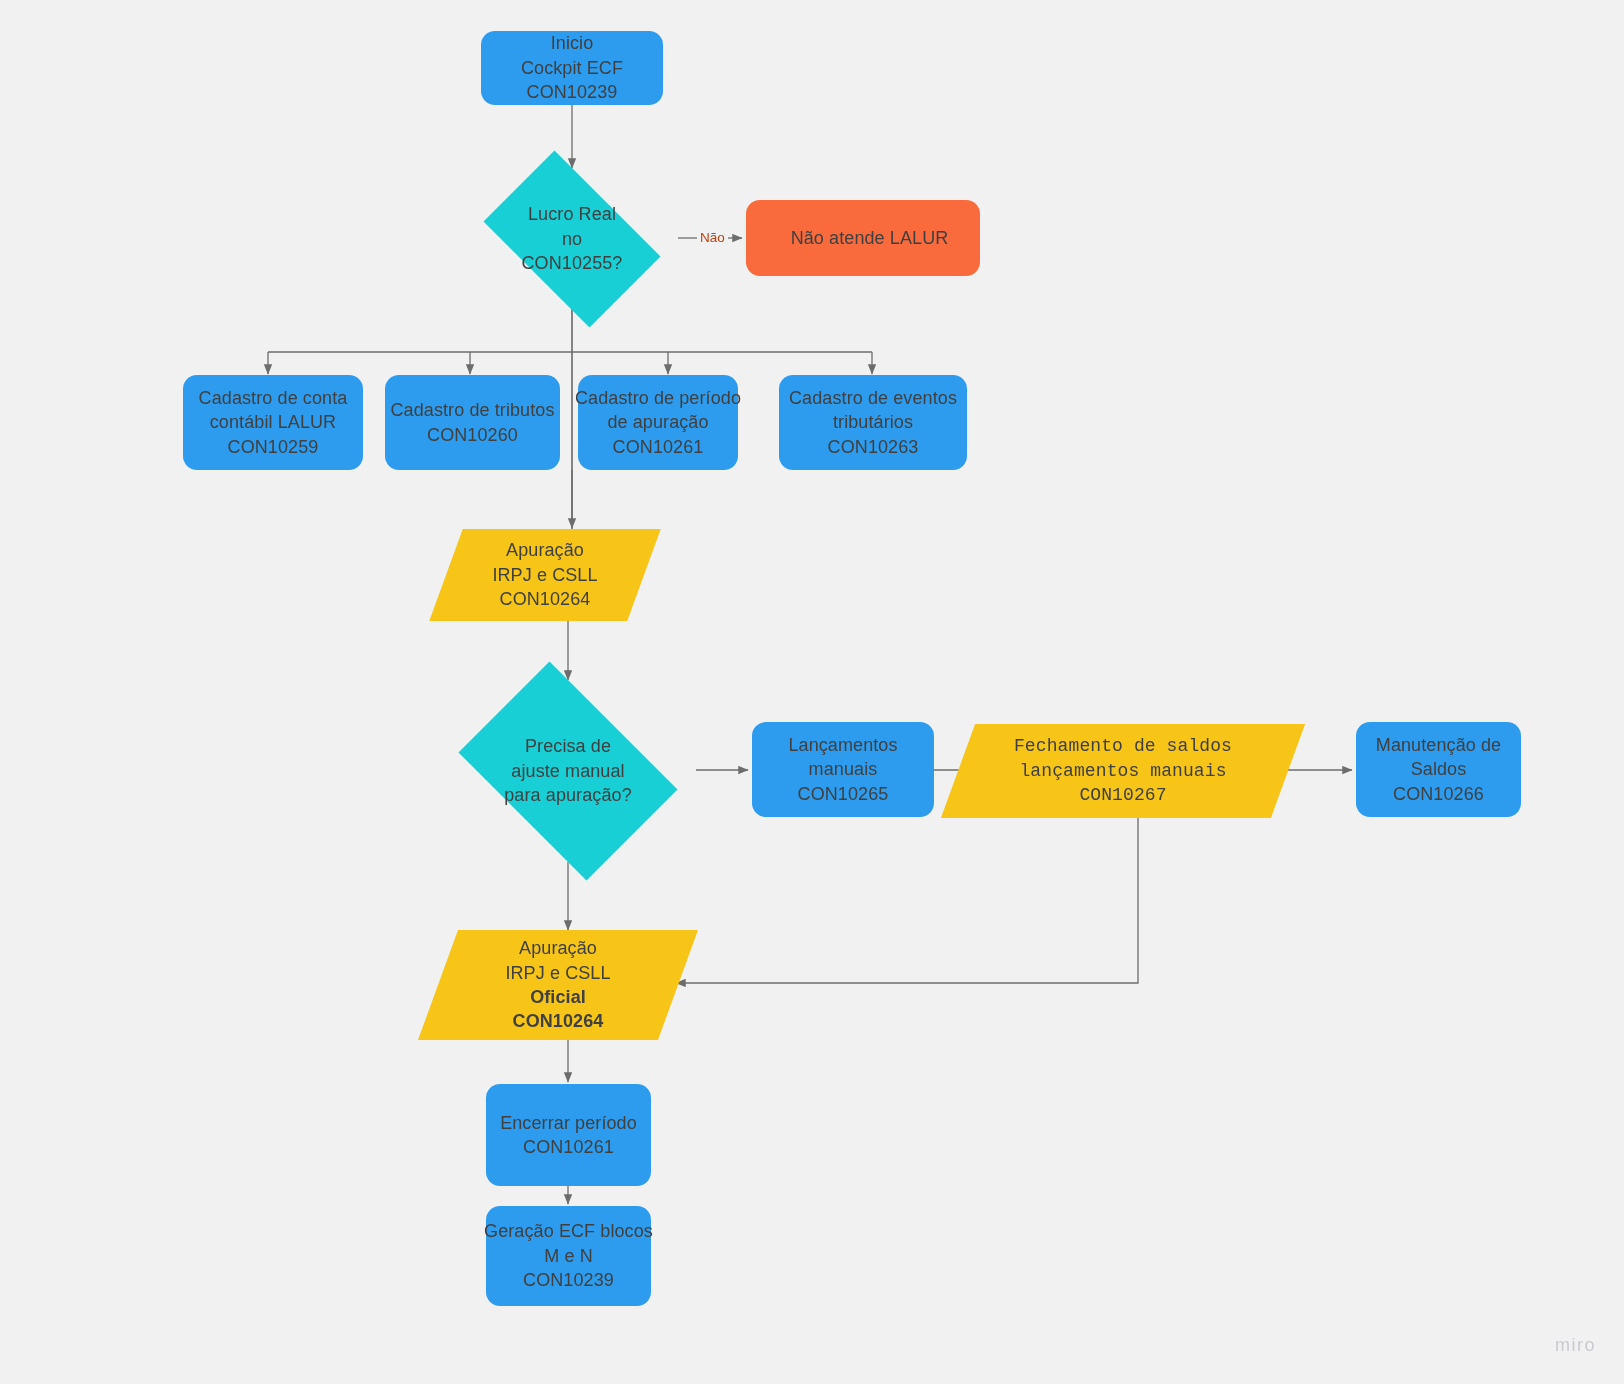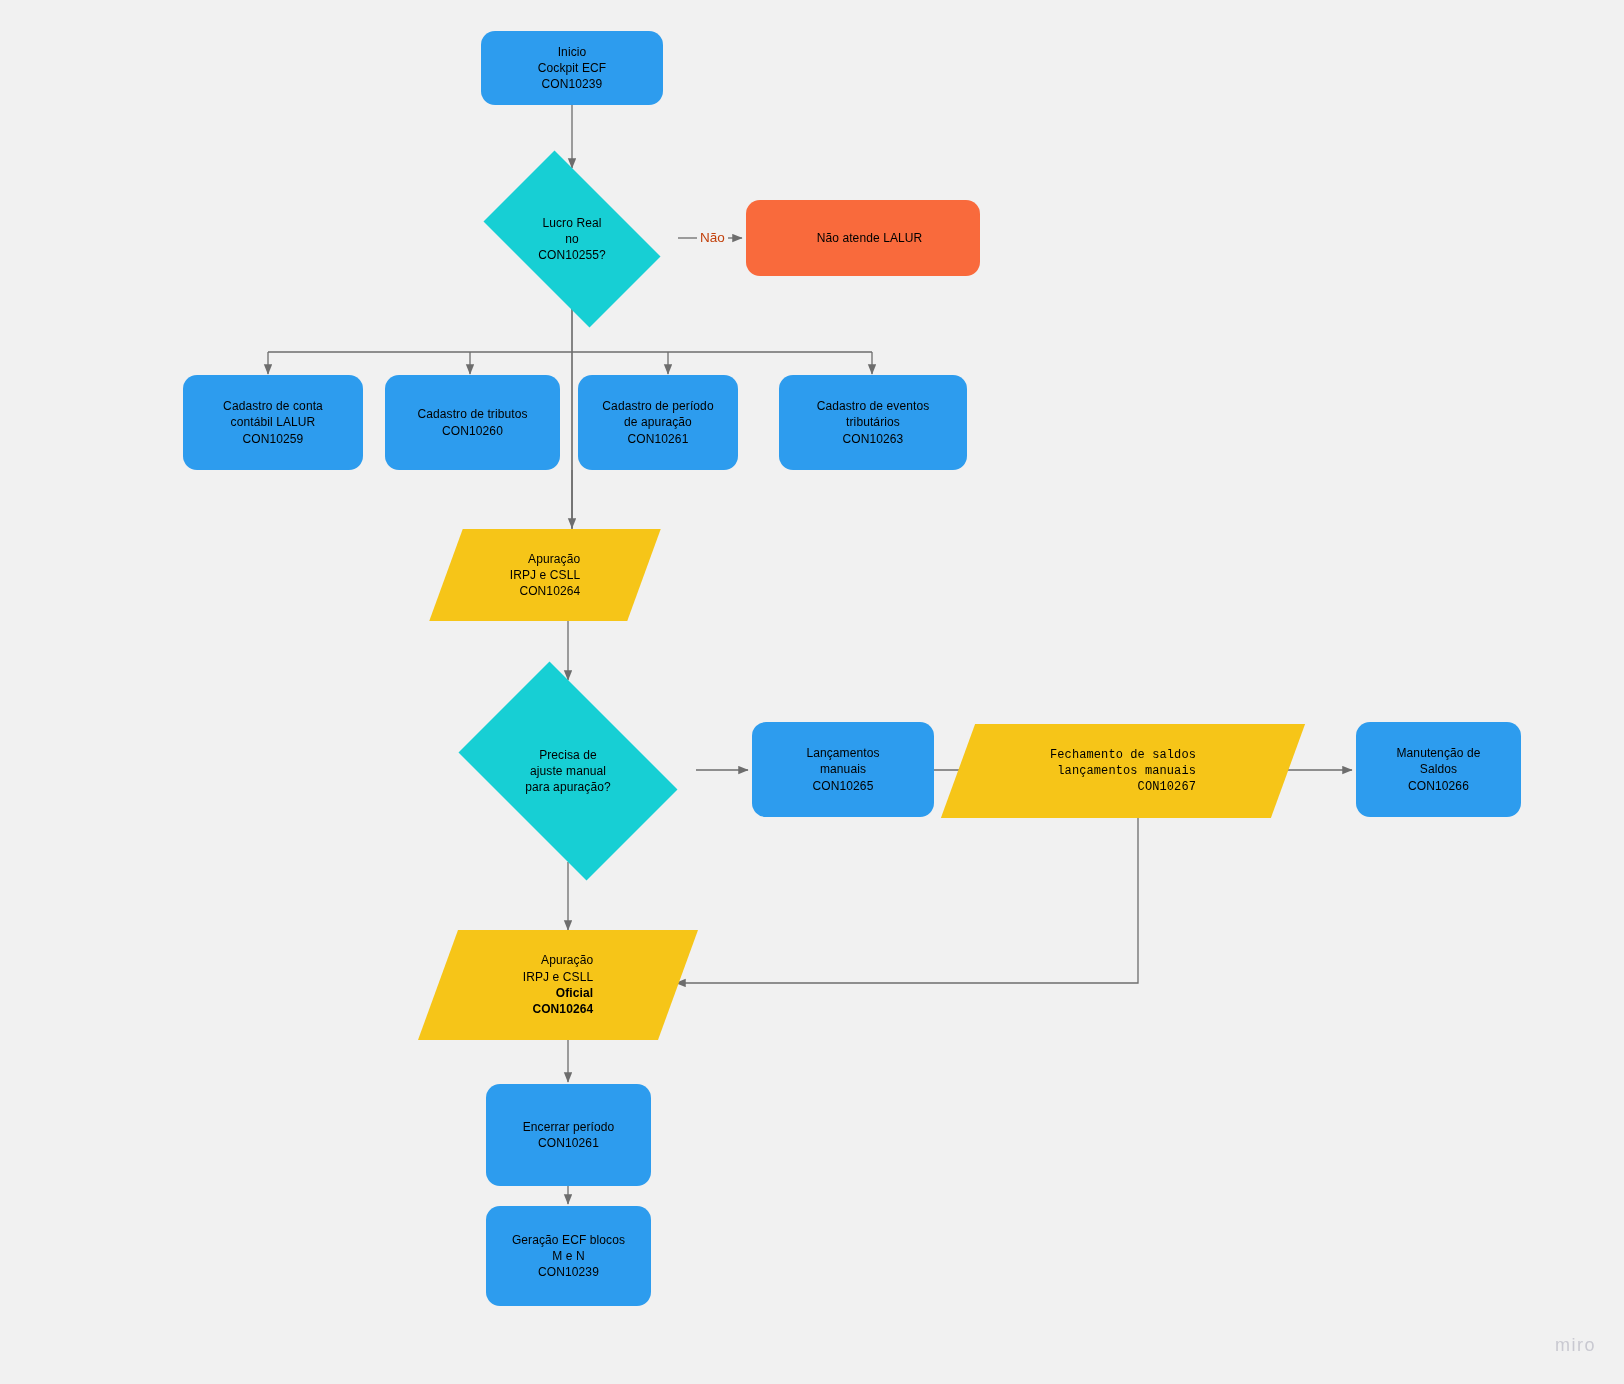--- a/index.html
+++ b/index.html
@@ -22,42 +22,42 @@
     width: 1624px;
     height: 1384px;
     pointer-events: none;
   }
   .node {
     position: absolute;
     display: flex;
     align-items: center;
     justify-content: center;
     text-align: center;
-    color: #000000;
-    font-size: 12px;
+    color: #404040;
+    font-size: 18px;
     line-height: 1.36;
     letter-spacing: .1px;
   }
   .node .lbl { position: relative; z-index: 2; padding: 0 10px; }
   .node .lbl div { white-space: nowrap; }
   .rect {
     border-radius: 14px;
     background: #2d9cee;
   }
   .rect-orange { background: #f96a3c; padding-left: 13px; }
   .diamond { background: transparent; }
   .diamond .shape {
     position: absolute;
     left: 0; top: 0;
     width: 100%; height: 100%;
     background: #17cfd4;
     transform: rotate(45deg) scale(0.707);
     z-index: 1;
   }
-  .para { background: transparent; text-align: right; }
+  .para { background: transparent; }
   .para .shape {
     position: absolute;
     left: 0; top: 0;
     width: 100%; height: 100%;
     background: #f6c518;
     transform: skewX(-20deg);
     z-index: 1;
   }
   .bold { font-weight: bold; }
   .edge-label {

